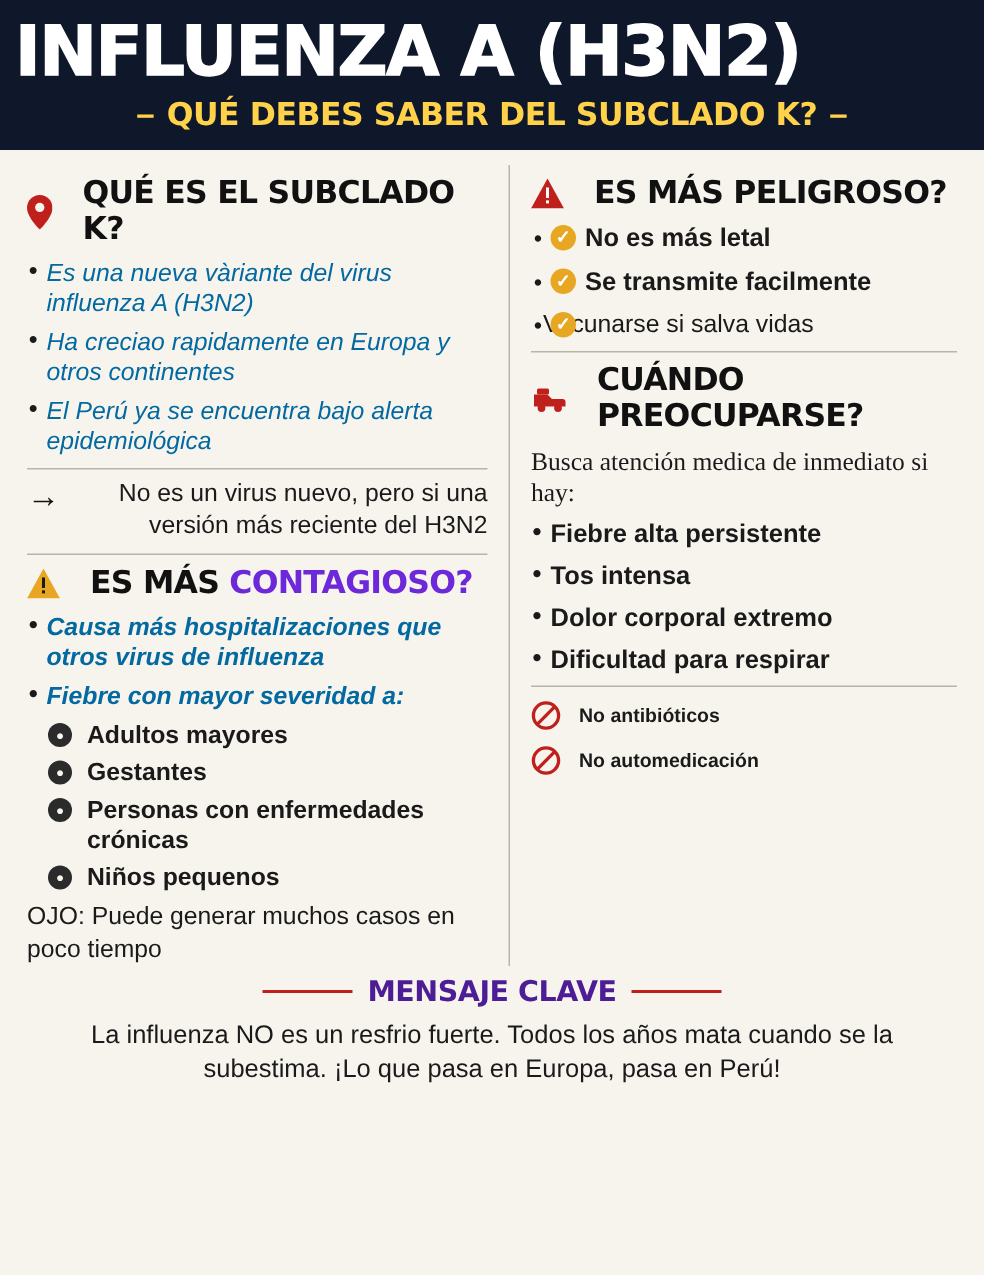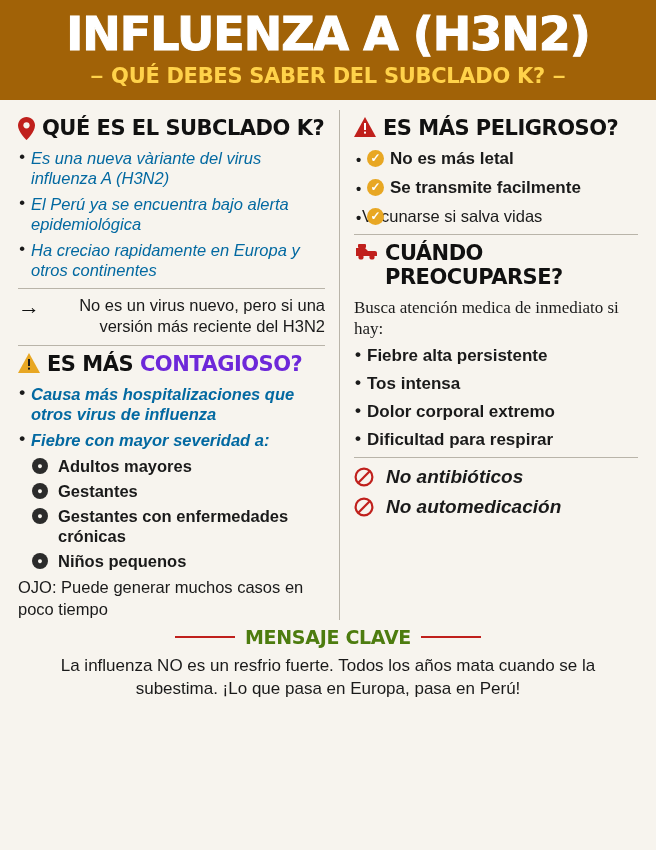--- a/index.html
+++ b/index.html
@@ -21,23 +21,23 @@
     background: #f7f4ee;
     box-sizing: border-box;
     padding: 0 18px 0 18px;
   }
 
   
   .header {
     position: relative;
     left: -18px;
     width: 656px;
-    background: #a16207;
+    background: #0f172a;
     padding: 8px 0 12px 0;
-    text-align: center;
+    text-align: left;
     box-sizing: border-box;
   }
   .header-title {
     font-family: "DejaVu Sans", sans-serif;
     font-weight: bold;
     font-size: 46px;
     line-height: 52px;
     color: #ffffff;
     letter-spacing: -1px;
     text-transform: uppercase;
@@ -84,22 +84,22 @@
   }
   .col-right {
     width: 298px;
     padding-left: 14px;
     box-sizing: border-box;
   }
 
   
   .sec-head {
     display: flex;
-    align-items: flex-start;
-    gap: 7px;
+    align-items: center;
+    gap: 20px;
     margin: 6px 0 8px 0;
   }
   .sec-head-text {
     font-family: "DejaVu Sans", sans-serif;
     font-weight: bold;
     font-size: 21px;
     line-height: 24px;
     color: #111111;
     letter-spacing: -0.5px;
     text-transform: uppercase;
@@ -286,24 +286,23 @@
   
   ul.nlist {
     list-style: none;
     margin: 2px 0 0 0;
     padding: 0;
   }
   ul.nlist > li {
     position: relative;
     padding-left: 32px;
     margin-bottom: 8px;
-    font-size: 19px;
+    font-size: 13px;
     line-height: 22px;
     font-weight: bold;
-    font-style: italic;
   }
   .no-ico {
     position: absolute;
     left: 0;
     top: 1px;
     width: 20px;
     height: 20px;
   }
 
   
@@ -321,21 +320,21 @@
   .key-line {
     height: 2px;
     width: 60px;
     background: #c0201c;
   }
   .key-title {
     font-family: "DejaVu Sans", sans-serif;
     font-weight: bold;
     font-size: 19px;
     line-height: 22px;
-    color: #4d7c0f;
+    color: #4c1d95;
     letter-spacing: -0.3px;
     text-transform: uppercase;
     text-align: right;
   }
   .footer-text {
     font-size: 17px;
     line-height: 23px;
     text-align: center;
     margin: 0 6px;
   }
@@ -363,22 +362,22 @@
           <svg width="17" height="23" viewBox="0 0 17 23">
             <path d="M8.5 0C3.8 0 0 3.8 0 8.5C0 15 8.5 23 8.5 23S17 15 17 8.5C17 3.8 13.2 0 8.5 0Z" fill="#c0201c"></path>
             <circle cx="8.5" cy="8.3" r="3.1" fill="#f7f4ee"></circle>
           </svg>
         </span>
         <span class="sec-head-text">QUÉ ES EL SUBCLADO K?</span>
       </div>
 
       <ul class="blist">
         <li>Es una nueva vàriante del virus influenza A (H3N2)</li>
+        <li>Ha creciao rapidamente en Europa y otros continentes</li>
         <li>El Perú ya se encuentra bajo alerta epidemiológica</li>
-        <li>Ha creciao rapidamente en Europa y otros continentes</li>
       </ul>
 
       <hr class="rule">
 
       <div class="arrow-row">
         <span class="arrow-glyph">→</span>
         <span class="arrow-text">No es un virus nuevo, pero si una versión más reciente del H3N2</span>
       </div>
 
       <hr class="rule">
@@ -406,21 +405,21 @@
         <li>
           <span class="gico">●</span>
           <span>Adultos mayores</span>
         </li>
         <li>
           <span class="gico">●</span>
           <span>Gestantes</span>
         </li>
         <li>
           <span class="gico">●</span>
-          <span>Gestantes con enfermedades crónicas</span>
+          <span>Personas con enfermedades crónicas</span>
         </li>
         <li>
           <span class="gico">●</span>
           <span>Niños pequenos</span>
         </li>
       </ul>
 
       <div class="ojo">OJO: Puede generar muchos casos en poco tiempo</div>
     </div>
 

